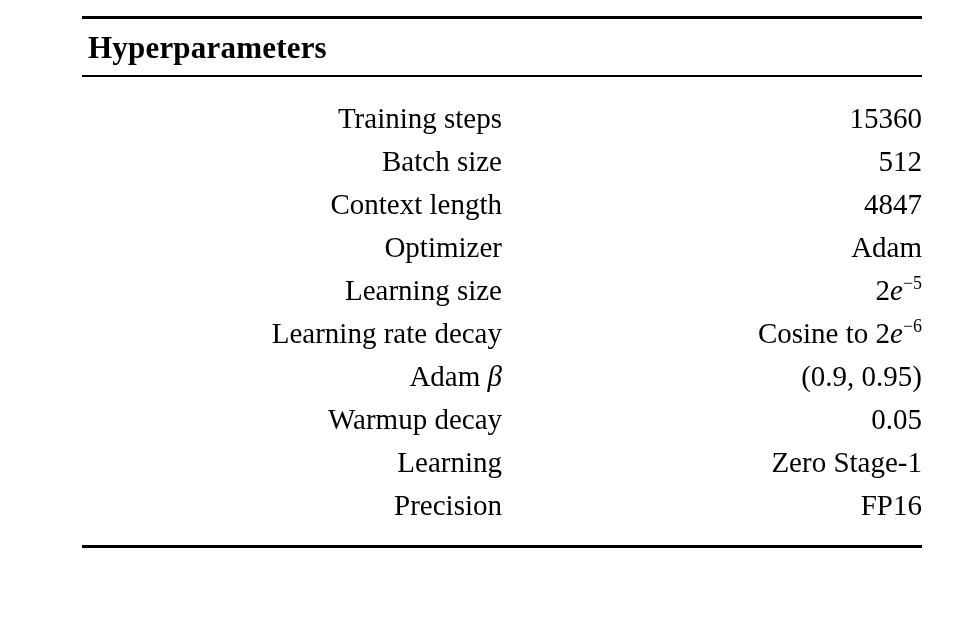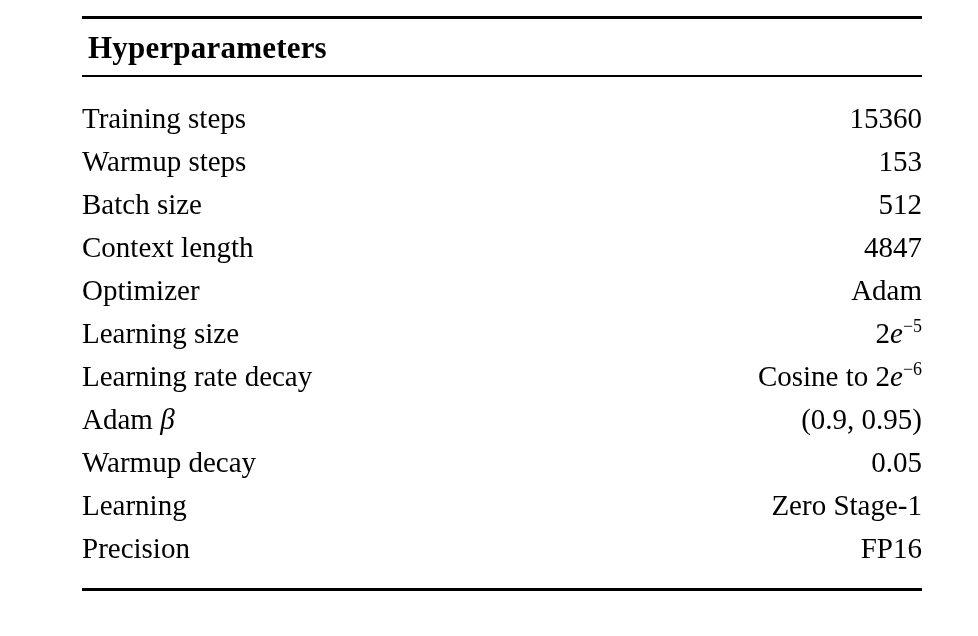--- a/index.html
+++ b/index.html
@@ -55,21 +55,21 @@
     table-layout: fixed;
   }
   table.params td {
     font-size: 29px;
     line-height: 1.0;
     padding: 7px 0 7px 0;
     vertical-align: baseline;
     white-space: nowrap;
   }
   td.label {
-    text-align: left;
+    text-align: right;
     padding-left: 6px;
     width: 54%;
   }
   td.value {
     text-align: right;
     width: 46%;
     padding-right: 16px;
   }
   .tbody-pad-top {
     height: 6px;
@@ -101,24 +101,20 @@
     <div class="rule-mid"></div>
 
     <table class="params">
       <tbody>
         <tr>
             <td class="tbody-pad-top" colspan="2"></td>
           </tr>
       <tr>
             <td class="label">Training steps</td>
             <td class="value">15360</td>
-          </tr>
-          <tr>
-            <td class="label">Warmup steps</td>
-            <td class="value">153</td>
           </tr>
           <tr>
             <td class="label">Batch size</td>
             <td class="value">512</td>
           </tr>
           <tr>
             <td class="label">Context length</td>
             <td class="value">4847</td>
           </tr>
           <tr>

